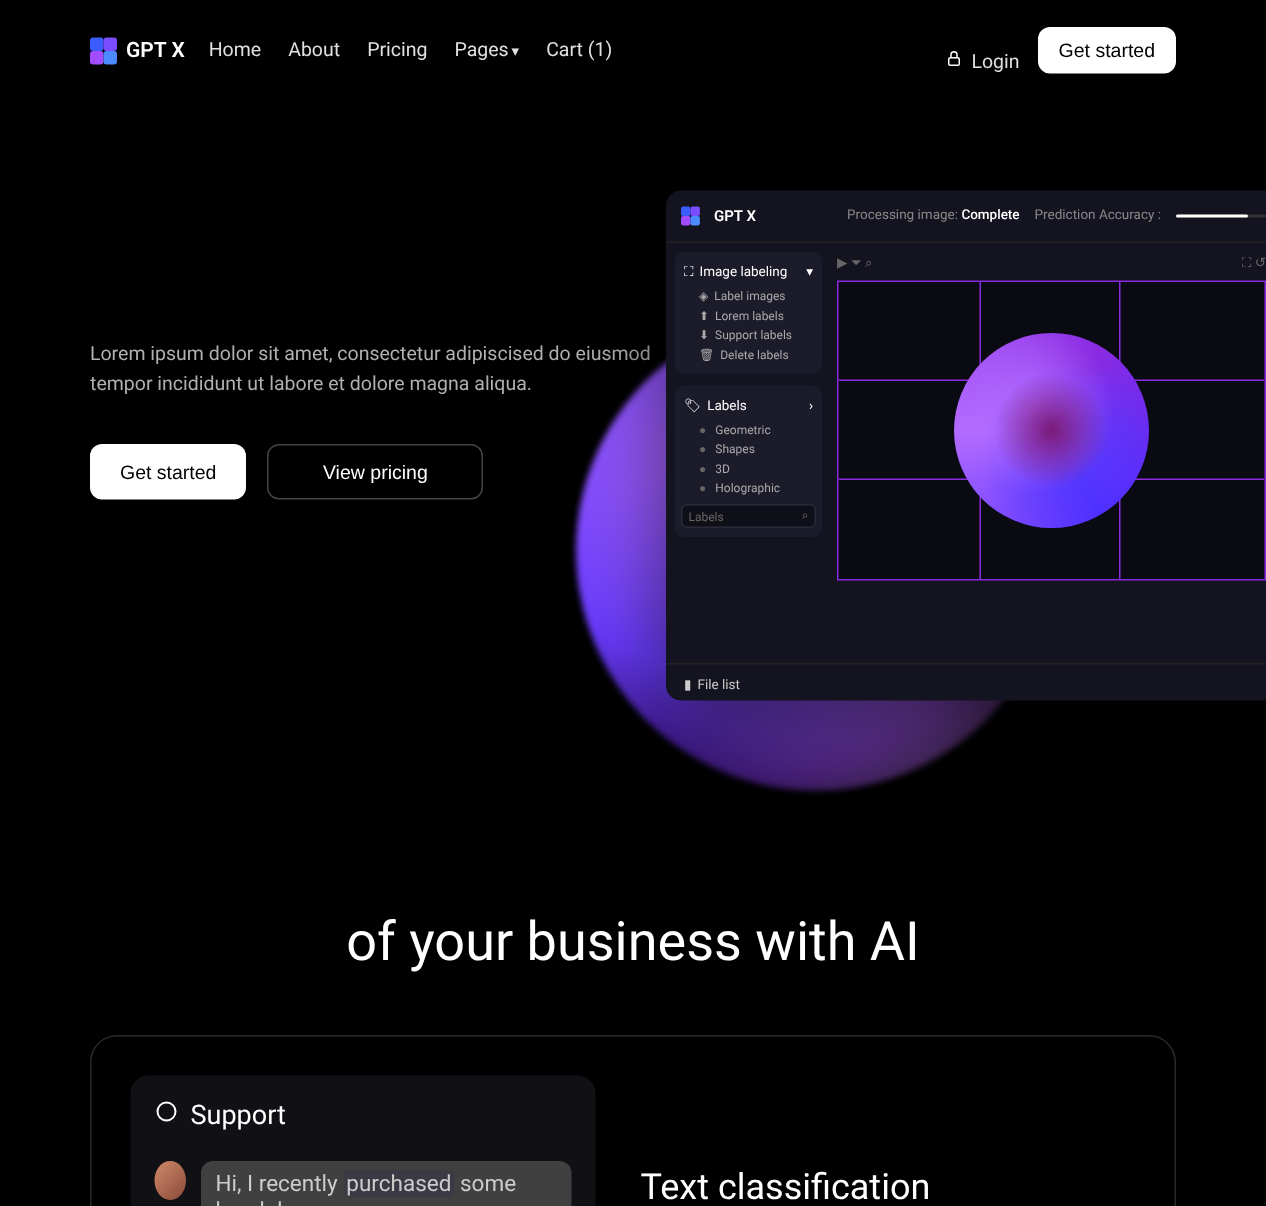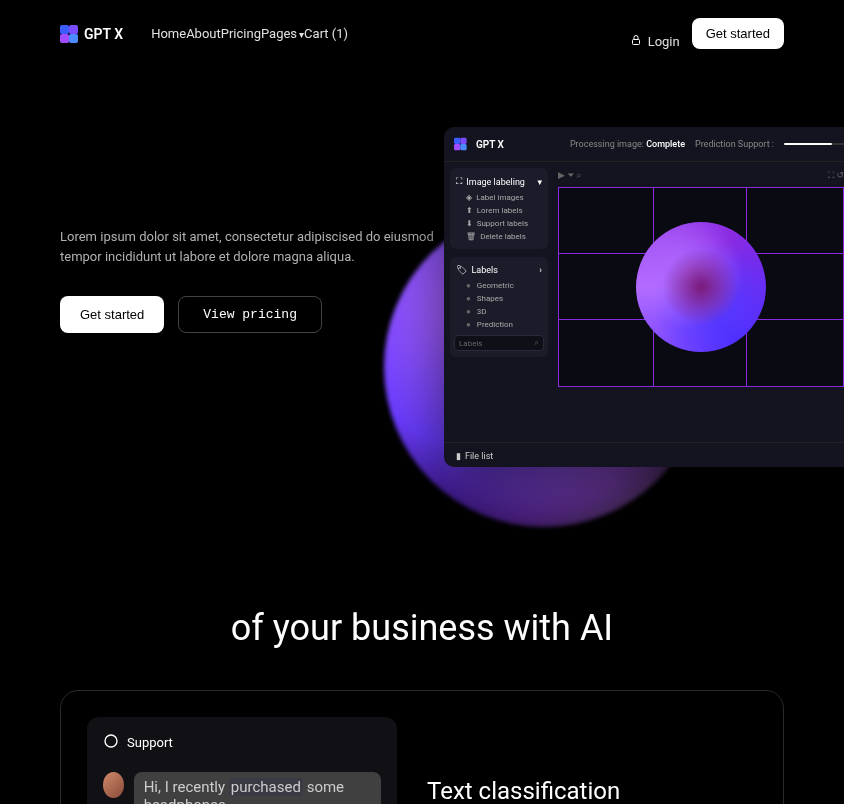--- a/index.html
+++ b/index.html
@@ -30,21 +30,21 @@
 }
 .logo-mark span {
   width: 9px; height: 9px;
   border-radius: 2px;
 }
 .logo-mark span:nth-child(1){background:#3b5cff}
 .logo-mark span:nth-child(2){background:#7a4cff}
 .logo-mark span:nth-child(3){background:#a24cff}
 .logo-mark span:nth-child(4){background:#4c8aff}
 .nav-links {
-  display: flex; margin-left: 28px;
+  display: flex; gap: 18px; margin-left: 16px;
 }
 .nav-links a, .nav-right a {
   color: #e0e0e0; text-decoration: none; font-size: 13px;
 }
 .nav-right { margin-left: auto; display: flex; align-items: flex-end; gap: 12px;}
 .login { display: flex; align-items: center; gap: 6px; font-size: 13px;}
 .btn-white {
   background: #fff; color: #000; border: none;
   padding: 8px 14px; border-radius: 8px;
   font-size: 13px; font-weight: 500; cursor: pointer;
@@ -61,21 +61,21 @@
 .hero-text { width: 380px; padding-top: 100px;}
 .hero h1 {
   font-size: 40px; font-weight: 400; line-height: 1.1;
 }
 .hero p {
   color: #b0b0b0; font-size: 13px; margin-top: 20px; line-height: 1.5;
 }
 .hero-btns { display: flex; gap: 14px; margin-top: 30px;}
 .btn-outline {
   background: transparent; color: #fff; border: 1px solid #444;
-  padding: 10px 24px; border-radius: 8px; font-size: 13px; cursor: pointer; font-family: Liberation Mono, monospace;
+  padding: 10px 36px; border-radius: 8px; font-size: 13px; cursor: pointer;
 }
 .btn-white-lg {
   background: #fff; color: #000; border: none;
   padding: 10px 20px; border-radius: 8px; font-size: 13px; font-weight: 500; cursor: pointer;
 }
 
 
 .hero-visual {
   position: absolute; right: 0; top: 20px;
   width: 440px; height: 460px;
@@ -157,21 +157,21 @@
 .card {
   margin-top:40px;
   border:1px solid #2a2a2a; border-radius:18px;
   padding:26px; display:flex; gap:30px; text-align:left;
   min-height: 130px;
 }
 .chat-card {
   background:#111115; border-radius:12px;
   width:310px; padding:16px;
 }
-.chat-head { display:flex; align-items:center; gap:8px; font-size:13px;}
+.chat-head { display:flex; align-items:center; gap:8px; font-size:18px;}
 .chat-msg {
   margin-top:20px; display:flex; gap:10px; align-items:flex-start;
 }
 .avatar {
   width:26px; height:26px; border-radius:50%;
   background:linear-gradient(135deg,#d08a6a,#8a4a3a);
 }
 .bubble {
   background:#404040; border-radius:8px; padding:6px 10px;
   font-size:15px; color:#ccc;
@@ -232,21 +232,21 @@
           <span class="logo-mark">
               <span></span>
               <span></span>
               <span></span>
               <span></span>
             </span>
           <span>GPT X</span>
         </div>
         <div class="app-status">
           <span><span>Processing image:</span> <b>Complete</b></span>
-          <span>Prediction Support :</span>
+          <span>Prediction Accuracy :</span>
           <span class="accuracy-bar"></span>
         </div>
       </div>
       <div class="app-body">
         <div class="app-side">
           <div class="side-panel">
             <div class="side-title">
               <span>⛶</span>
               <span>Image labeling</span>
               <span style="margin-left:auto">▾</span>
@@ -281,21 +281,21 @@
             <div class="side-item">
                 <span class="bullet">●</span>
                 <span>Shapes</span>
               </div>
             <div class="side-item">
                 <span class="bullet">●</span>
                 <span>3D</span>
               </div>
             <div class="side-item">
                 <span class="bullet">●</span>
-                <span>Prediction</span>
+                <span>Holographic</span>
               </div>
             <div class="side-search">
               <span>Labels</span>
               <span>⌕</span>
             </div>
           </div>
         </div>
         <div class="app-main">
           <div class="play-row">
             <span>▶ ⏷ ⌕</span>

